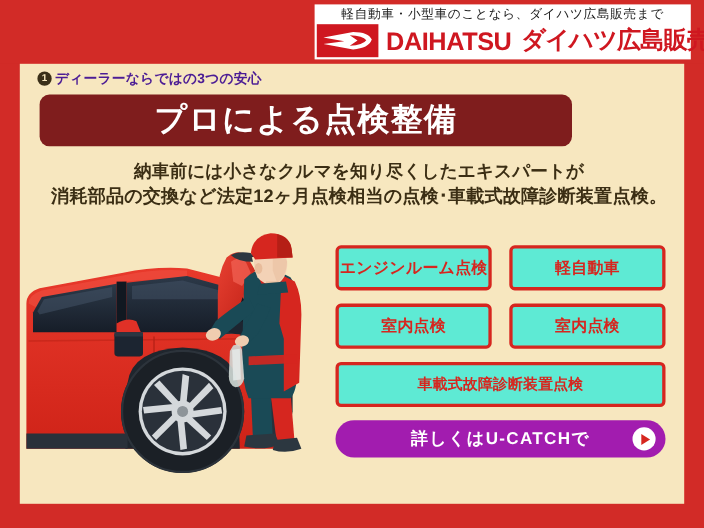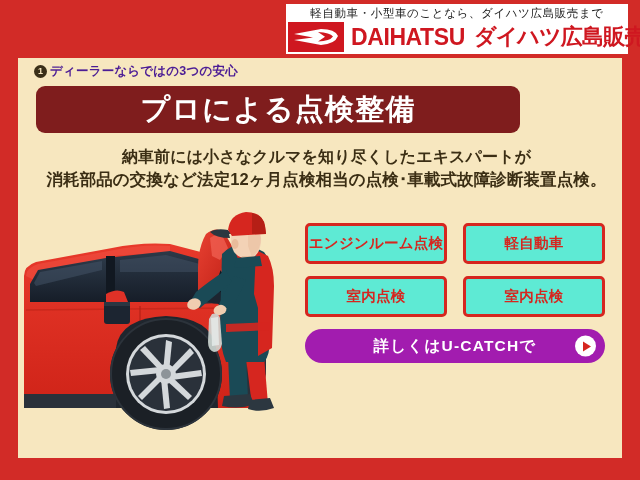--- a/index.html
+++ b/index.html
@@ -378,20 +378,25 @@
 
       <div class="menu-row">
         <div class="menu-box">
           <span class="menu-box-text">室内点検</span>
         </div>
         <div class="menu-box">
           <span class="menu-box-text">室内点検</span>
         </div>
       </div>
 
+      <div class="menu-row">
+        <div class="menu-box wide">
+          <span class="menu-box-text small">車載式故障診断装置点検</span>
+        </div>
+      </div>
 
       <div class="cta">
         <span class="cta-text">詳しくはU-CATCHで</span>
         <span class="cta-arrow">
           <i></i>
         </span>
       </div>
 
     </div>
   </div>

